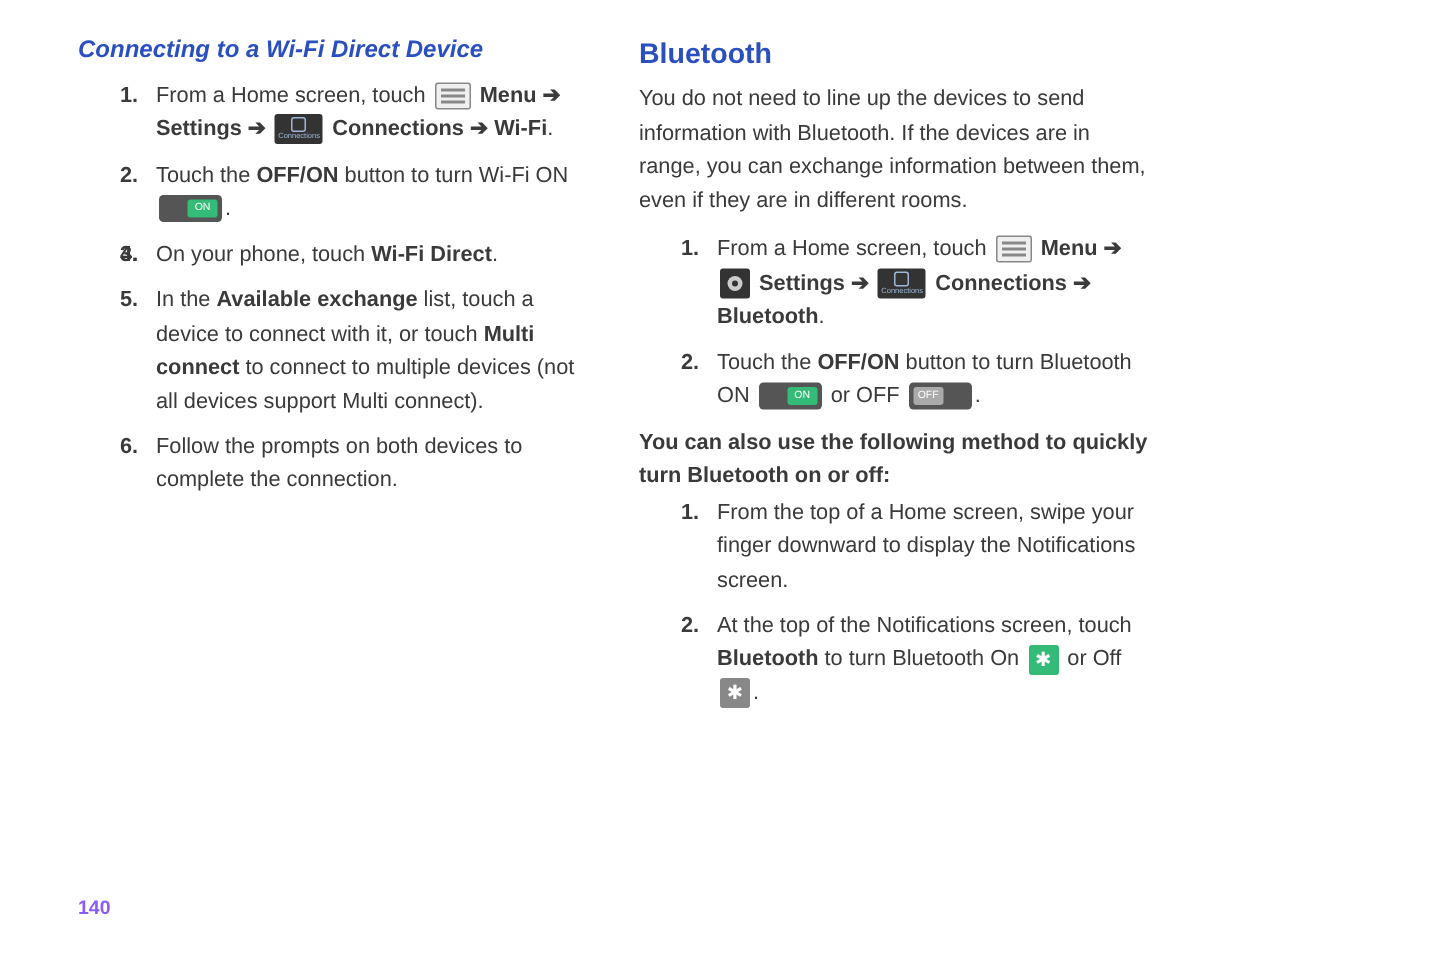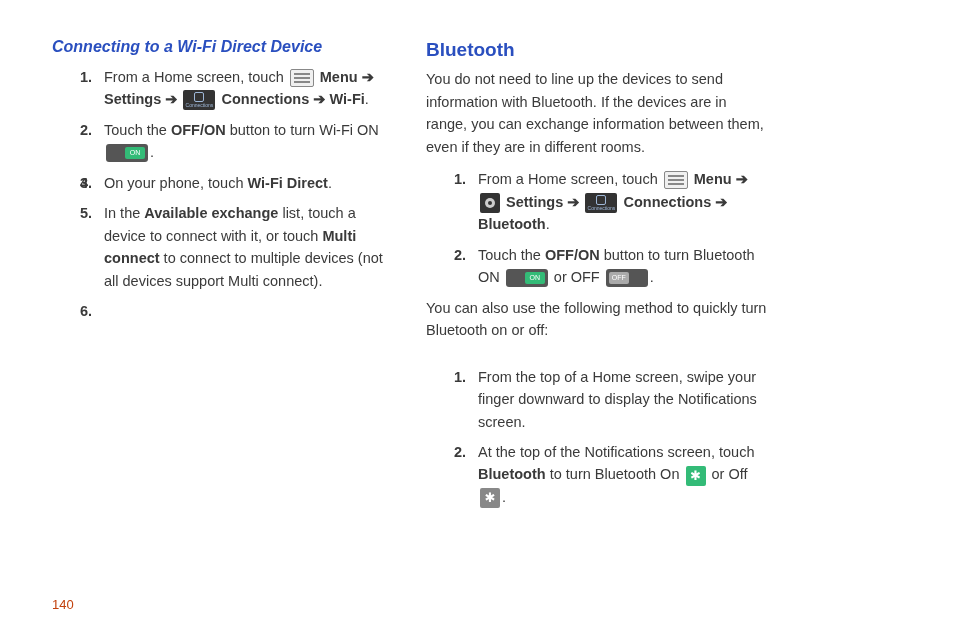--- a/index.html
+++ b/index.html
@@ -5,21 +5,21 @@
   body {
     margin: 0;
     padding: 0;
     font-family: Arial, Helvetica, sans-serif;
     background: #fff;
     color: #333;
   }
   .page {
     width: 820px;
     height: 636px;
-    padding: 35px 52px 20px 52px;
+    padding: 22px 52px 20px 52px;
     box-sizing: border-box;
     display: flex;
     gap: 32px;
     position: relative;
   }
   .col {
     flex: 1;
     font-size: 14.5px;
     line-height: 1.55;
     color: #3a3a3a;
@@ -52,21 +52,22 @@
     left: 0;
     top: 0;
     font-weight: bold;
   }
   .bold { font-weight: bold; }
   .arrow { font-weight: bold; }
   .para {
     margin: 0 0 10px 0;
   }
   .indent-para {
-    margin: 6px 0 24px 0;
+    margin: 6px 0 2px 0;
+    font-weight: bold;
   }
   .note-line {
     margin: 4px 0 8px 0;
     padding-left: 0;
   }
   .icon {
     display: inline-block;
     vertical-align: middle;
     margin: 0 2px;
   }
@@ -180,21 +181,22 @@
     font-size: 13px;
     margin: 0 2px;
   }
   .bt-on { background: #3b7; color: #fff; }
   .bt-off { background: #888; color: #fff; }
   .page-num {
     position: absolute;
     bottom: 24px;
     left: 52px;
     font-size: 13px;
-    color: #c2410c;
+    color: #8b5cf6;
+    font-weight: bold;
   }
 </style>
 </head>
 <body>
 
 <div class="page">
 
   <div class="col">
     <div class="subheading">Connecting to a Wi-Fi Direct Device</div>
     <ol class="steps">
@@ -222,20 +224,21 @@
       <li>
         <span class="num">4.</span>
         <span>On your phone, touch </span><span class="bold">Wi-Fi Direct</span><span>.</span>
       </li>
       <li>
         <span class="num">5.</span>
         <span>In the </span><span class="bold">Available exchange</span><span> list, touch a device to connect with it, or touch </span><span class="bold">Multi connect</span><span> to connect to multiple devices (not all devices support Multi connect).</span>
       </li>
       <li>
         <span class="num">6.</span>
+        <span>Follow the prompts on both devices to complete the connection.</span>
       </li>
     </ol>
   </div>
 
   <div class="col">
     <div class="heading">Bluetooth</div>
     <p class="para">You do not need to line up the devices to send information with Bluetooth. If the devices are in range, you can exchange information between them, even if they are in different rooms.</p>
 
     <ol class="steps">
       <li>

